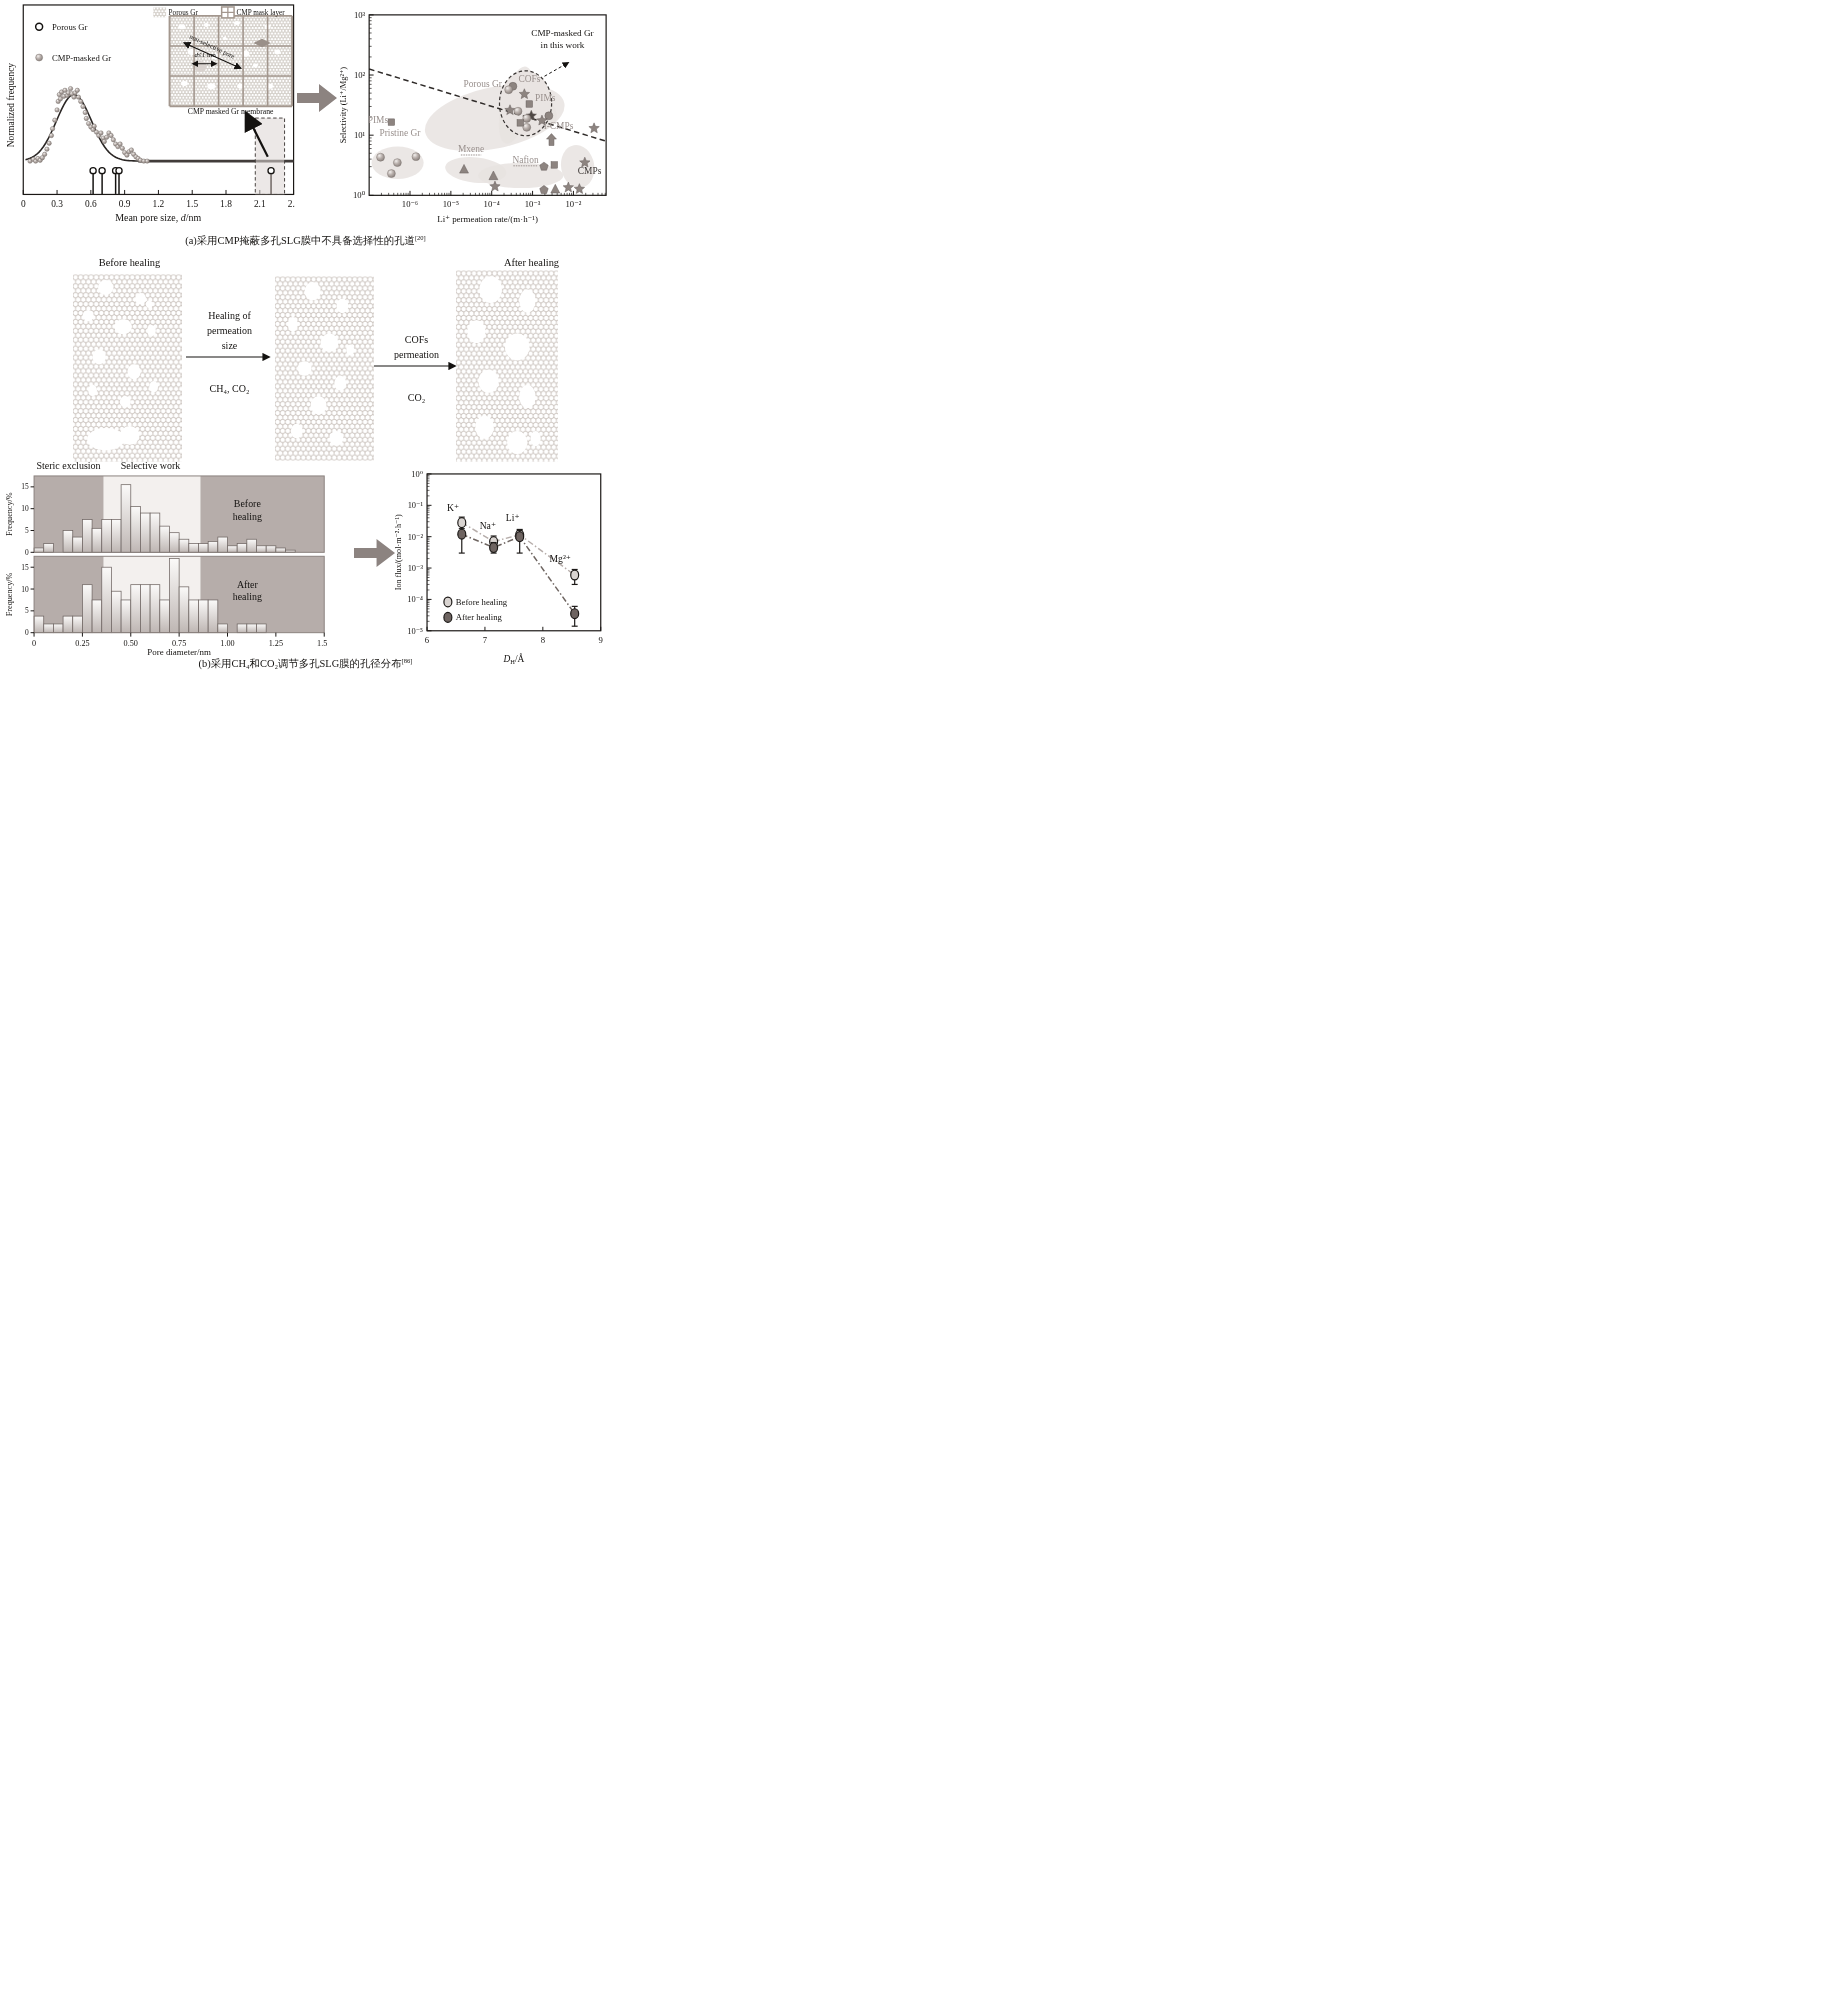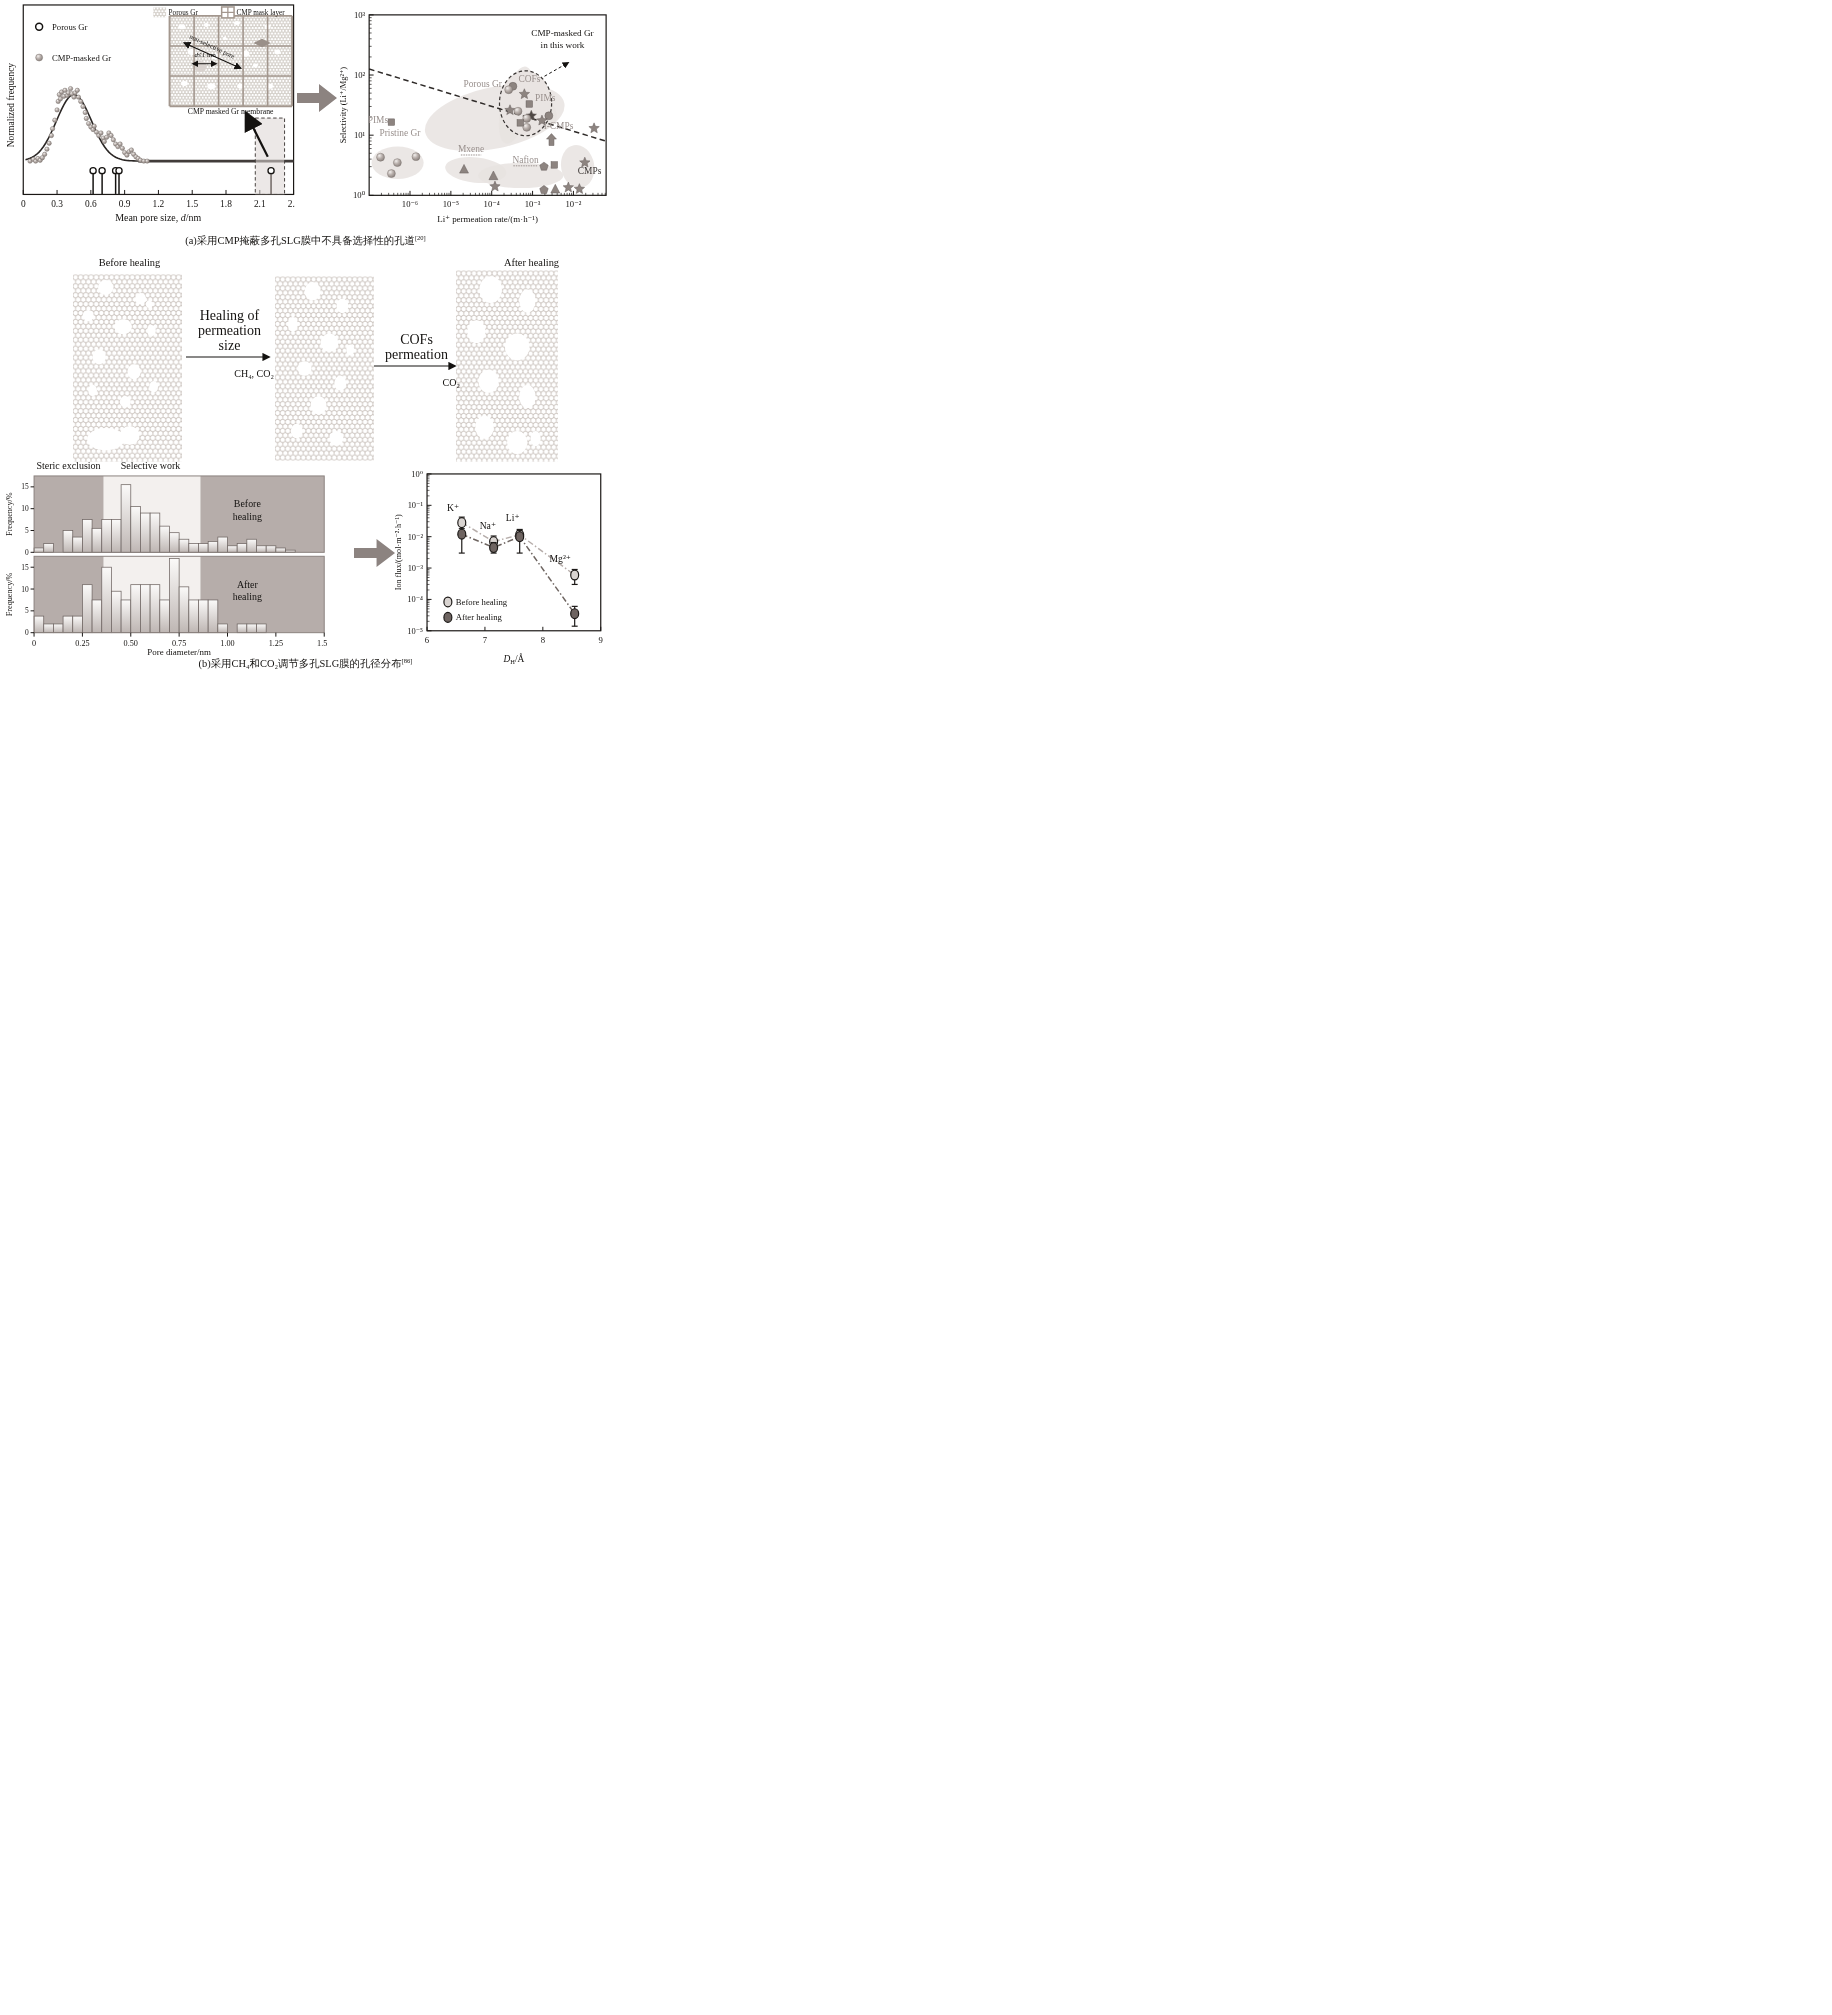--- a/index.html
+++ b/index.html
@@ -3,22 +3,22 @@
 <meta charset="utf-8">
 <style>
   html,body{margin:0;padding:0;background:#ffffff;}
   .fig{position:relative;width:611px;height:672px;background:#fff;
        font-family:"Liberation Serif","DejaVu Serif",serif;color:#141210;overflow:hidden;}
   .abs{position:absolute;}
   .caption{position:absolute;width:100%;text-align:center;font-size:10.4px;color:#141210;}
   .caption sup{font-size:6.5px;}
   .healing-label{position:absolute;font-size:10.4px;text-align:center;color:#141210;}
   .step{position:absolute;text-align:center;}
-  .step .ln{font-size:14px;line-height:15px;}
-  .step .reagent{font-size:10px;margin-top:5px;text-align:right;}
+  .step .ln{font-size:10px;line-height:15px;}
+  .step .reagent{font-size:10px;margin-top:20px;}
   .zone-label{position:absolute;font-size:10px;text-align:center;color:#141210;}
   .big-arrow{position:absolute;background:#8c8380;
      clip-path:polygon(0 32%,55% 32%,55% 0,100% 50%,55% 100%,55% 68%,0 68%);}
   svg text{font-family:"Liberation Serif","DejaVu Serif",serif;}
 </style>
 </head>
 <body>
 
 <svg class="abs" style="width:0;height:0" aria-hidden="true">
   <defs>

